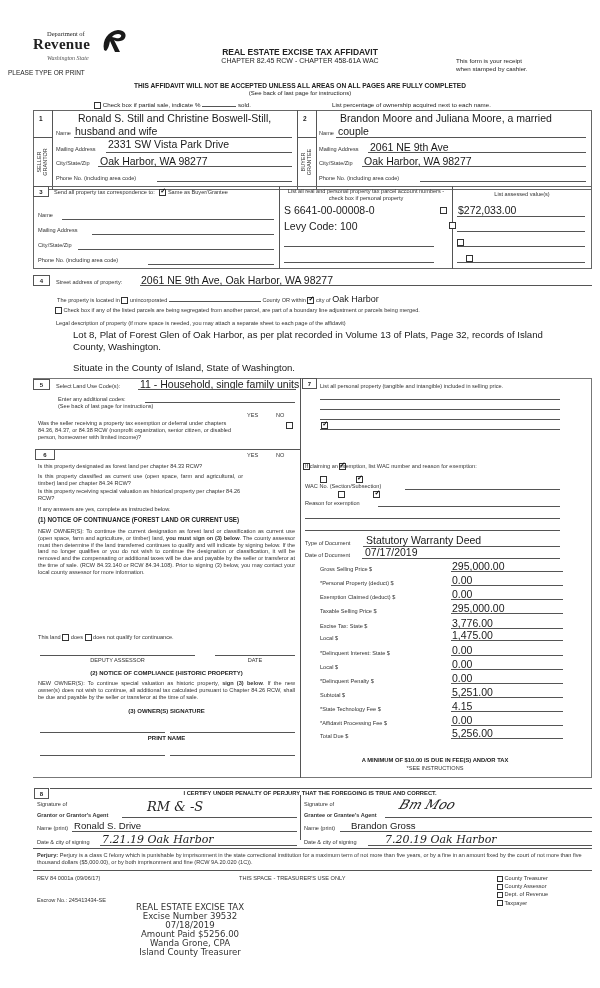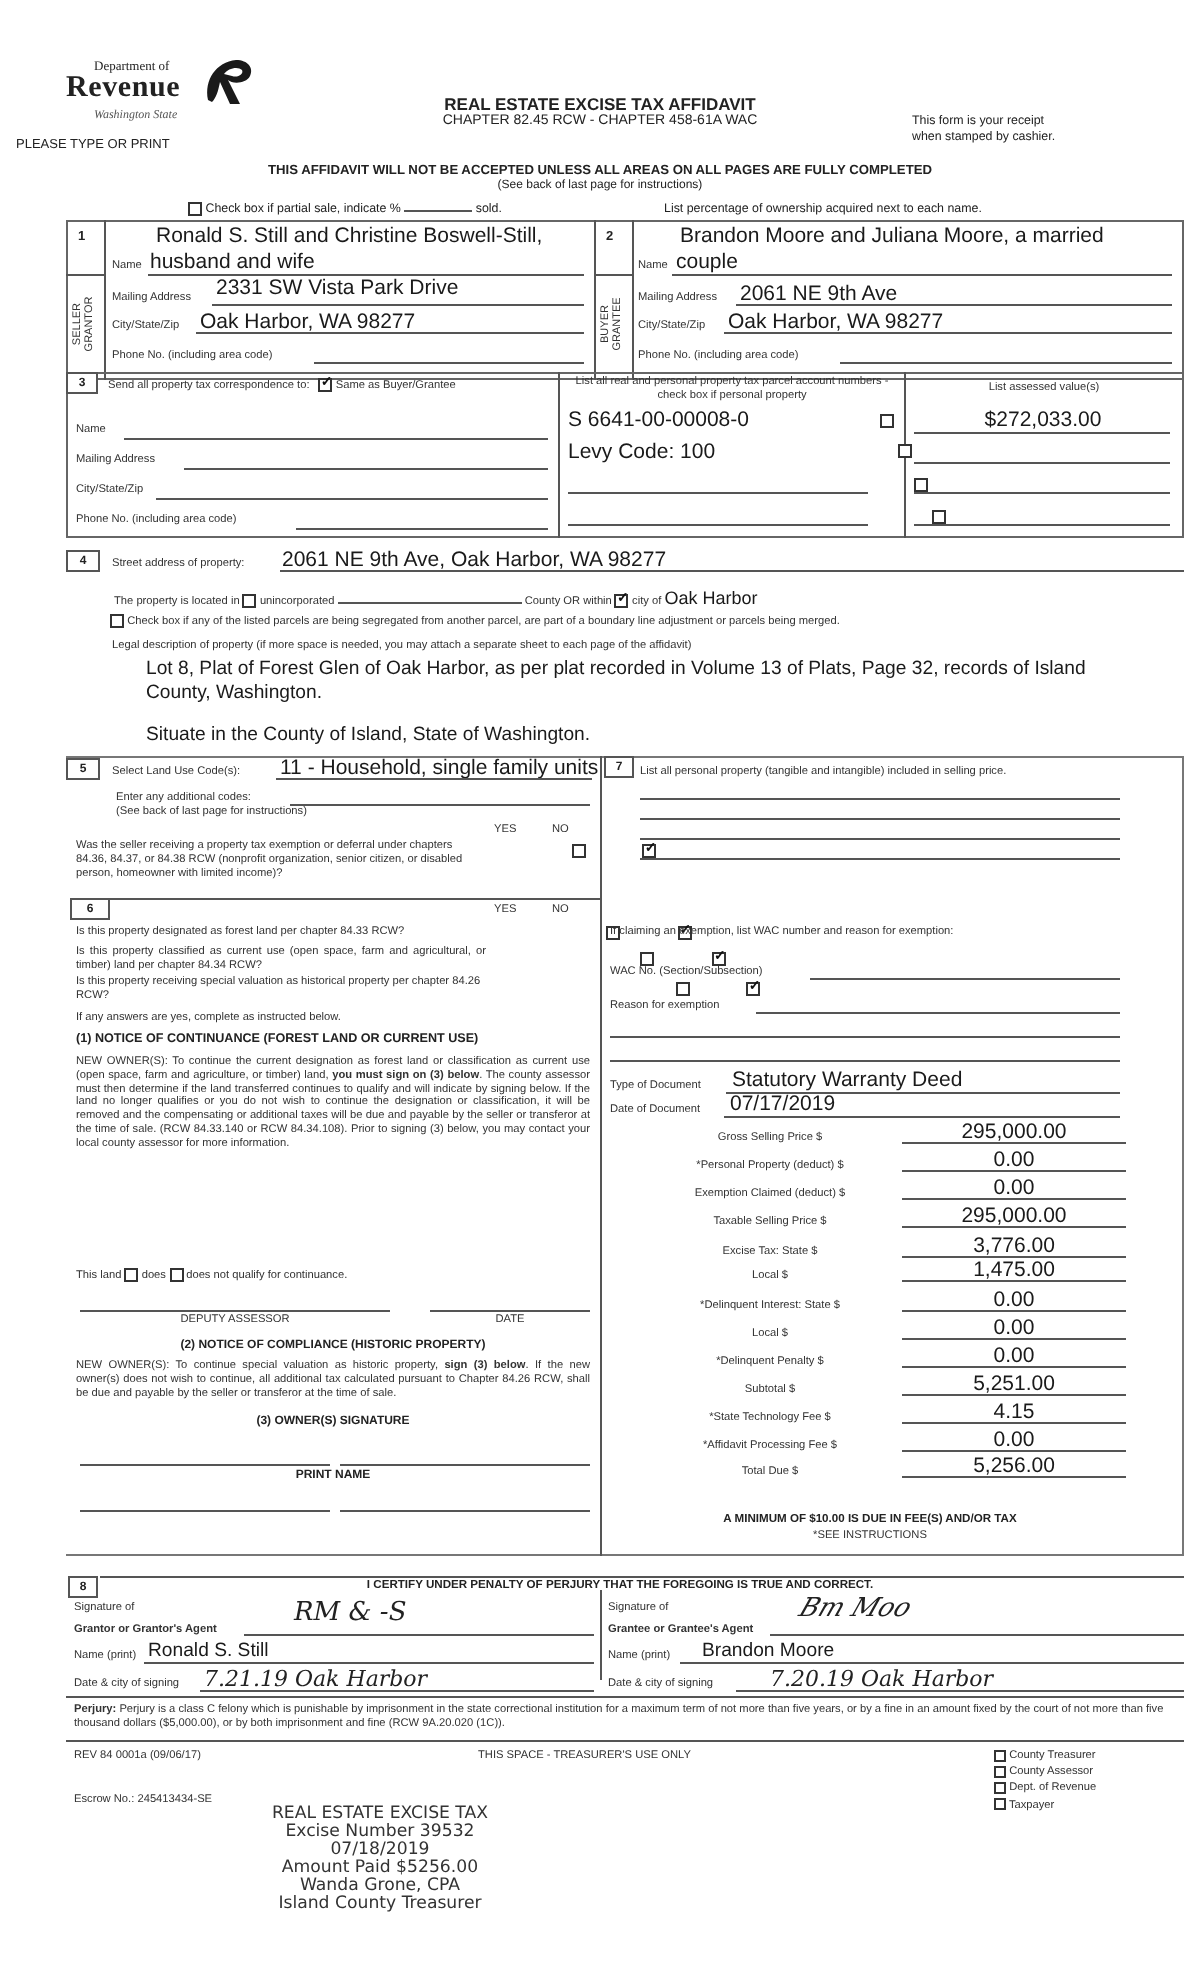--- a/index.html
+++ b/index.html
@@ -11,21 +11,21 @@
   .bold { font-weight: bold; }
   .box { border: 1px solid #555; }
   .numbox { position: absolute; border: 1px solid #555; width: 17px; height: 11px; font-size: 6px; font-weight: bold; text-align: center; line-height: 10px; background: #fff; }
   .line { position: absolute; border-bottom: 1px solid #555; height: 0; }
   .cb { display: inline-block; width: 7px; height: 7px; border: 1px solid #333; vertical-align: middle; position: relative; background: #fff; }
   .cb.checked::after { content: "✓"; position: absolute; left: 0px; top: -3px; font-size: 7px; font-weight: bold; color: #111; }
   .vl { position: absolute; border-left: 1px solid #555; width: 0; }
   .hl { position: absolute; border-top: 1px solid #555; height: 0; }
   .rot { position: absolute; transform: rotate(-90deg); transform-origin: left top; font-size: 5.5px; text-align: center; line-height: 6px; color: #333; }
   .just { text-align: justify; font-size: 5.6px; line-height: 6.8px; color: #333; }
-  .right { text-align: center; }
+  .right { text-align: left; }
   .center { text-align: center; }
   .sig { font-family: "DejaVu Serif", serif; font-style: italic; color: #222; }
   .stamp { font-family: "DejaVu Sans", sans-serif; font-size: 8.6px; color: #333; text-align: center; line-height: 9px; }
 </style>
 </head>
 <body>
 
 
 
 
@@ -296,32 +296,32 @@
 <div class="numbox" style="left:34px;top:788px;width:15px;">8</div>
 <div class="abs bold center" style="left:120px;top:790px;width:380px;font-size:5.8px;">I CERTIFY UNDER PENALTY OF PERJURY THAT THE FOREGOING IS TRUE AND CORRECT.</div>
 <div class="hl" style="left:50px;top:788px;width:542px;"></div>
 <div class="vl" style="left:300px;top:795px;height:45px;"></div>
 
 <div class="abs tiny" style="left:37px;top:801px;">Signature of</div>
 <div class="abs tiny bold" style="left:37px;top:812px;">Grantor or Grantor's Agent</div>
 <div class="abs sig" style="left:147px;top:799px;font-size:13px;">RM  &amp; -S</div>
 <div class="line" style="left:122px;top:817px;width:175px;"></div>
 <div class="abs tiny" style="left:37px;top:825px;">Name (print)</div>
-<div class="abs hand" style="left:74px;top:820px;font-size:9.6px;">Ronald S. Still</div>
+<div class="abs hand" style="left:74px;top:820px;font-size:9.6px;">Ronald S. Drive</div>
 <div class="line" style="left:72px;top:831px;width:225px;"></div>
 <div class="abs tiny" style="left:37px;top:839px;">Date &amp; city of signing</div>
 <div class="abs sig" style="left:102px;top:833px;font-size:11px;">7.21.19 Oak Harbor</div>
 <div class="line" style="left:100px;top:845px;width:197px;"></div>
 
 <div class="abs tiny" style="left:304px;top:801px;">Signature of</div>
 <div class="abs tiny bold" style="left:304px;top:812px;">Grantee or Grantee's Agent</div>
 <div class="abs sig" style="left:400px;top:797px;font-size:13px;transform:skewX(-20deg);">Bm Moo</div>
 <div class="line" style="left:385px;top:817px;width:207px;"></div>
 <div class="abs tiny" style="left:304px;top:825px;">Name (print)</div>
-<div class="abs hand" style="left:351px;top:820px;font-size:9.6px;">Brandon Moore</div>
+<div class="abs hand" style="left:351px;top:820px;font-size:9.6px;">Brandon Gross</div>
 <div class="line" style="left:340px;top:831px;width:252px;"></div>
 <div class="abs tiny" style="left:304px;top:839px;">Date &amp; city of signing</div>
 <div class="abs sig" style="left:385px;top:833px;font-size:11px;">7.20.19 Oak Harbor</div>
 <div class="line" style="left:368px;top:845px;width:224px;"></div>
 <div class="hl" style="left:33px;top:848px;width:559px;"></div>
 
 <div class="abs tiny" style="left:37px;top:852px;width:555px;line-height:7px;">
   <b>Perjury:</b><span> Perjury is a class C felony which is punishable by imprisonment in the state correctional institution for a maximum term of not more than five years, or by a fine in an amount fixed by the court of not more than five thousand dollars ($5,000.00), or by both imprisonment and fine (RCW 9A.20.020 (1C)).</span>
 </div>
 <div class="hl" style="left:33px;top:870px;width:559px;"></div>

